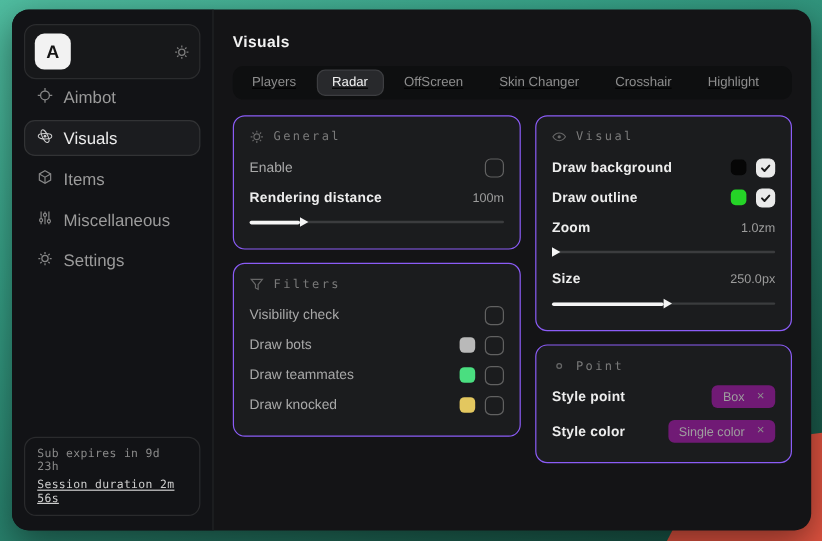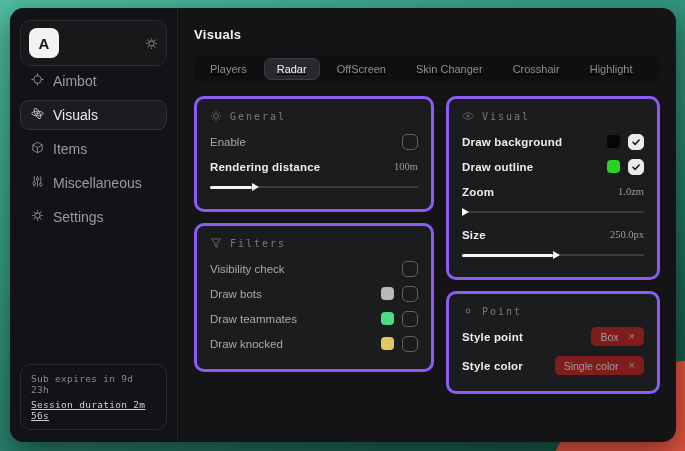--- a/index.html
+++ b/index.html
@@ -32,42 +32,42 @@
   
   .main { flex:1; padding:13px 16px; display:flex; flex-direction:column; overflow:hidden; }
   .page-title { font-size:13px; font-weight:700; color:#f2f2f2; margin:6px 0 13px; letter-spacing:.3px; }
   .tabstrip { background:#0e0f10; border-radius:9px; padding:3px; display:flex; gap:4px; width:100%;text-decoration:underline; }
   .tab { padding:4px 12px; font-size:11px; color:#8d8d8d; border-radius:7px; border:1px solid transparent; white-space:nowrap; }
   .tab.active { background:#28292c; border-color:#3d3e41; color:#f2f2f2; }
 
   .cols { display:flex; gap:12px; margin-top:13px; align-items:flex-start; }
   .col-l { width:240px; flex:0 0 auto; }
   .col-r { flex:1; }
-  .card { background:#1b1c1e; border:3px solid #8b5cf6; border-radius:10px; padding:11px 13px 13px; margin-bottom:11px; }
+  .card { background:#1b1c1e; border:1px solid #8b5cf6; border-radius:10px; padding:11px 13px 13px; margin-bottom:11px; }
   .card-head { display:flex; align-items:center; gap:8px; color:#7a7a7a; margin-bottom:7px;
     font-family:"DejaVu Sans Mono", monospace; font-size:10px; letter-spacing:2px; }
   .card-head .ic { display:flex; opacity:.8; }
   .row { display:flex; align-items:center; min-height:25px; }
   .lbl-muted { color:#a9a9a9; font-size:11.5px; }
   .lbl-strong { color:#ededed; font-size:11.5px; font-weight:700; letter-spacing:.2px; }
   .row-right { margin-left:auto; display:flex; align-items:center; gap:8px; }
-  .value { font-family:Liberation Serif, serif; font-size:10.5px; color:#9c9c9c; }
+  .value { font-family:Liberation Sans, sans-serif; font-size:10.5px; color:#9c9c9c; }
 
   .checkbox { width:16px; height:16px; border:1.5px solid #616161; border-radius:5px; background:transparent;
     display:flex; align-items:center; justify-content:center; flex:0 0 auto; }
   .checkbox.checked { background:#eaeaea; border-color:#eaeaea; }
   .swatch { width:13px; height:13px; border-radius:4px; flex:0 0 auto; }
 
   .slider { position:relative; height:12px; margin:2px 0 3px; }
   .slider .track { position:absolute; top:5px; left:0; right:0; height:2px; background:#3b3c3e; border-radius:1px; }
   .slider .fill { position:absolute; top:4.5px; left:0; height:3px; background:#f5f5f5; border-radius:2px; }
   .slider .fill::after { content:""; position:absolute; right:-7px; top:-3px; width:0; height:0;
     border-left:7px solid #f5f5f5; border-top:4.5px solid transparent; border-bottom:4.5px solid transparent; }
 
-  .tag { background:#7f1d1d; border-radius:5px; padding:3.5px 9px; display:flex; gap:10px; align-items:flex-start;
+  .tag { background:#701a75; border-radius:5px; padding:3.5px 9px; display:flex; gap:10px; align-items:flex-start;
     font-size:10.5px; color:#9e9e9e; }
   .tag .x { color:#8d8d8d; font-size:11px; line-height:1; }
   .pt-row { margin-top:4px; }
   svg { display:block; }
 </style>
 </head>
 <body>
 
 <div class="desktop">
   <div class="red-blob"></div>

